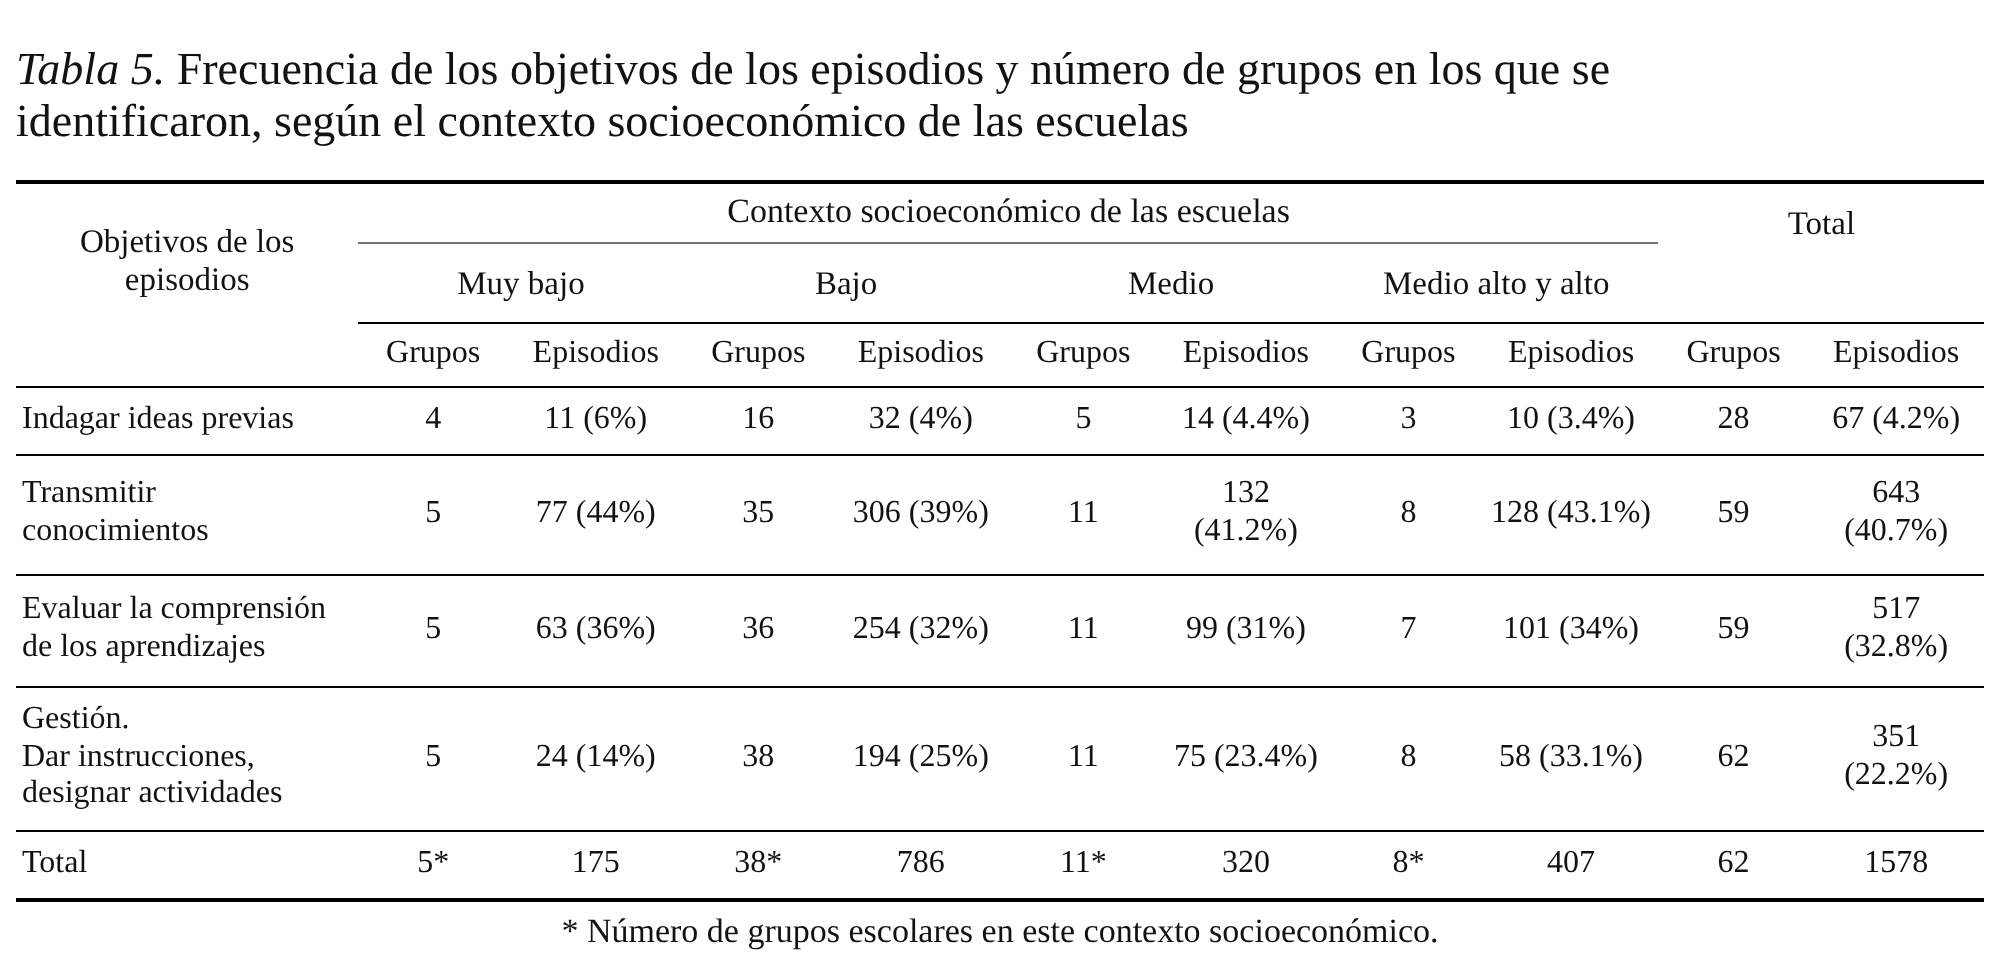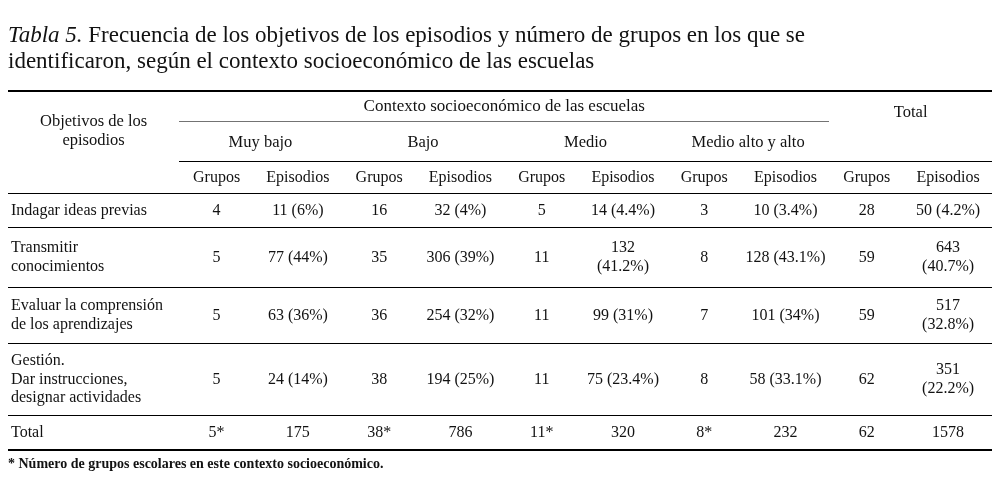--- a/index.html
+++ b/index.html
@@ -80,24 +80,23 @@
     margin-left: 33px;
   }
   tr.r1 { height: 34px; }
   tr.r2 { height: 60px; }
   tr.r3 { height: 56px; }
   tr.r4 { height: 72px; }
   tr.rtotal { height: 35px; }
   tr.rtotal td { border-bottom: 2px solid #000; }
 
   .footnote {
-    font-size: 14px;
+    font-size: 17px;
     margin-top: 5px;
-    text-align: left;
-    font-weight: bold;
+    text-align: center;
   }
 </style>
 </head>
 <body>
 
 <div class="page">
 
   <div class="title"><span class="lbl">Tabla 5.</span><span> Frecuencia de los objetivos de los episodios y número de grupos en los que se
 identificaron, según el contexto socioeconómico de las escuelas</span></div>
 
@@ -145,21 +144,21 @@
         <td class="rowlabel">Indagar ideas previas</td>
         <td>4</td>
         <td>11 (6%)</td>
         <td>16</td>
         <td>32 (4%)</td>
         <td>5</td>
         <td>14 (4.4%)</td>
         <td>3</td>
         <td>10 (3.4%)</td>
         <td>28</td>
-        <td>50 (4.2%)</td>
+        <td>67 (4.2%)</td>
       </tr>
       <tr class="r2">
         <td class="rowlabel">Transmitir
 conocimientos</td>
         <td>5</td>
         <td>77 (44%)</td>
         <td>35</td>
         <td>306 (39%)</td>
         <td>11</td>
         <td>132
@@ -203,21 +202,21 @@
       </tr>
       <tr class="rtotal">
         <td class="rowlabel">Total</td>
         <td>5*</td>
         <td>175</td>
         <td>38*</td>
         <td>786</td>
         <td>11*</td>
         <td>320</td>
         <td>8*</td>
-        <td>232</td>
+        <td>407</td>
         <td>62</td>
         <td>1578</td>
       </tr>
     </tbody>
   </table>
 
   <div class="footnote">* Número de grupos escolares en este contexto socioeconómico.</div>
 
 </div>
 

